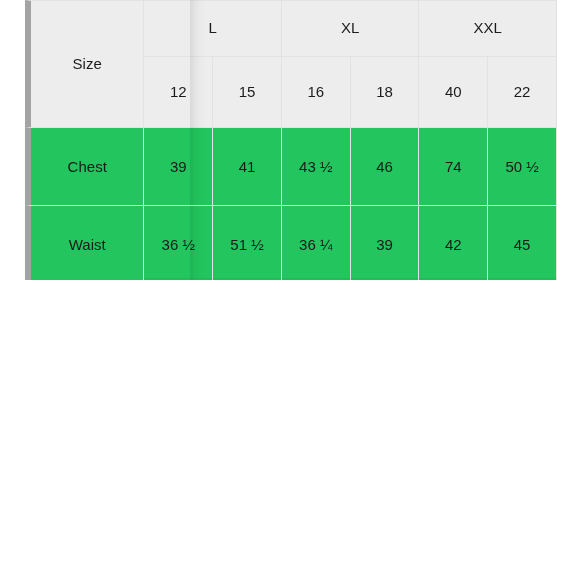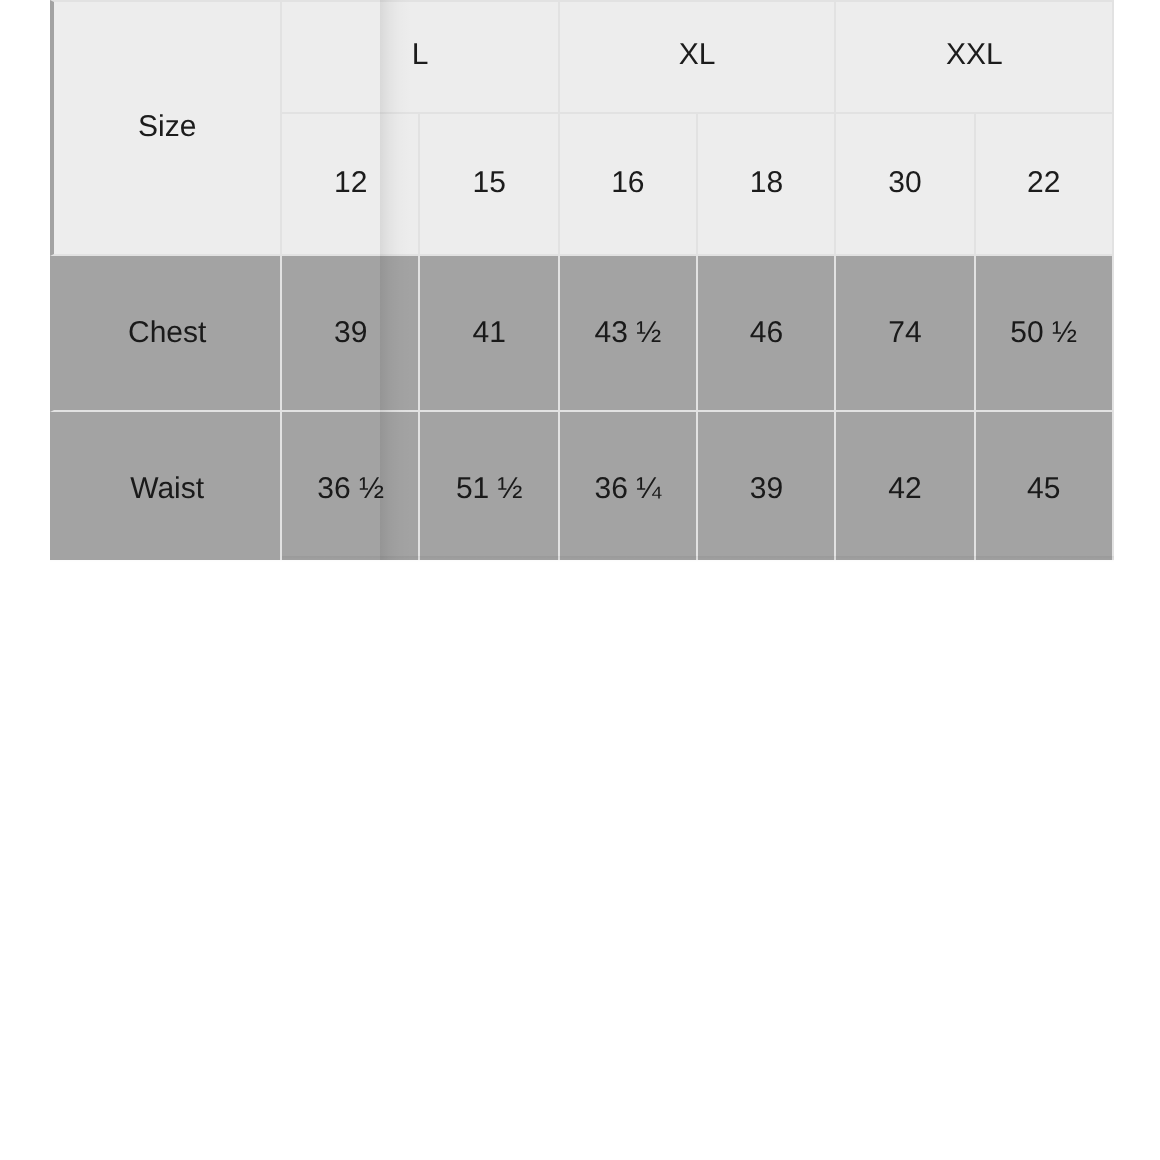--- a/index.html
+++ b/index.html
@@ -49,28 +49,28 @@
     padding: 0;
     background-clip: padding-box;
   }
 
   .size-table thead th {
     background: #ededed;
     color: #1c1c1c;
   }
 
   .size-table tbody td {
-    background: #a3a3a3;
+    background: #22c55e;
     margin-left: 46px;
   }
 
   
   .size-table th.first-col,
   .size-table td.first-col {
-    border-left: 2px solid #a3a3a3;
+    border-left: 6px solid #a3a3a3;
   }
 
   
   .size-table thead tr:first-child th {
     border-top: 1px solid #e2e2e2;
   }
 
   
   .first-col {
     position: relative;
@@ -151,21 +151,21 @@
           <th class="num-col">
             <span class="cell-text">15</span>
           </th>
           <th class="num-col">
             <span class="cell-text">16</span>
           </th>
           <th class="num-col">
             <span class="cell-text">18</span>
           </th>
           <th class="num-col">
-            <span class="cell-text">30</span>
+            <span class="cell-text">40</span>
           </th>
           <th class="num-col">
             <span class="cell-text">22</span>
           </th>
         </tr>
       </thead>
 
       <tbody>
 
         <tr class="body-row">

